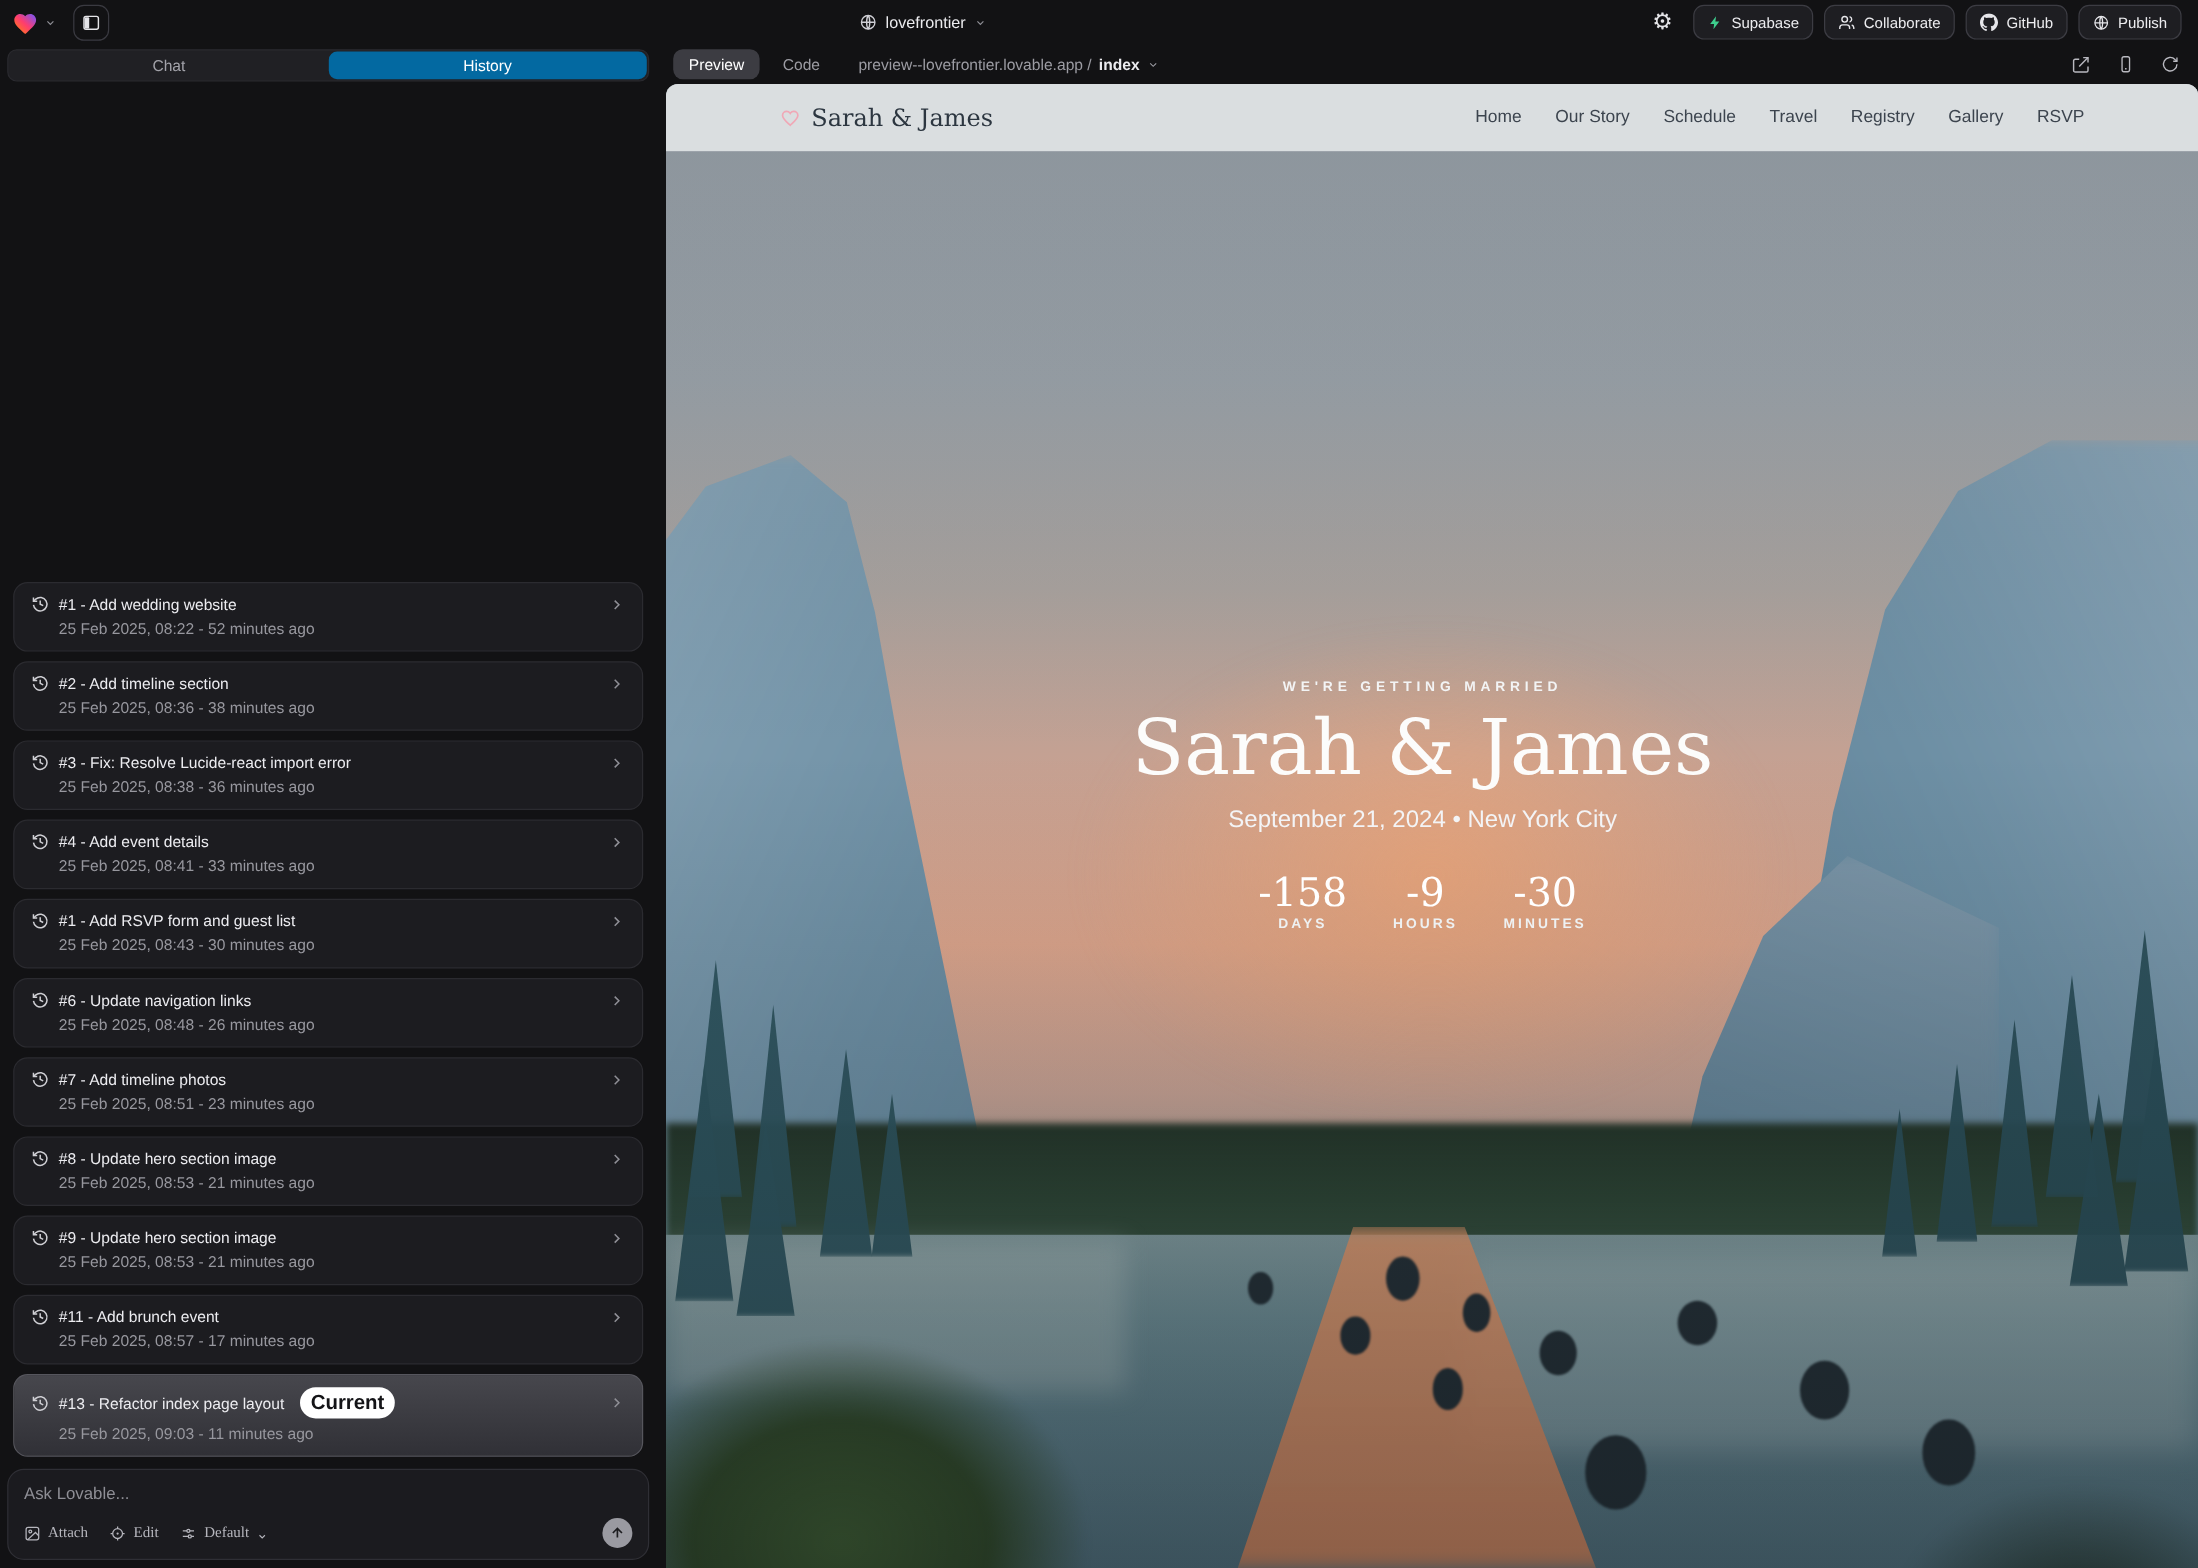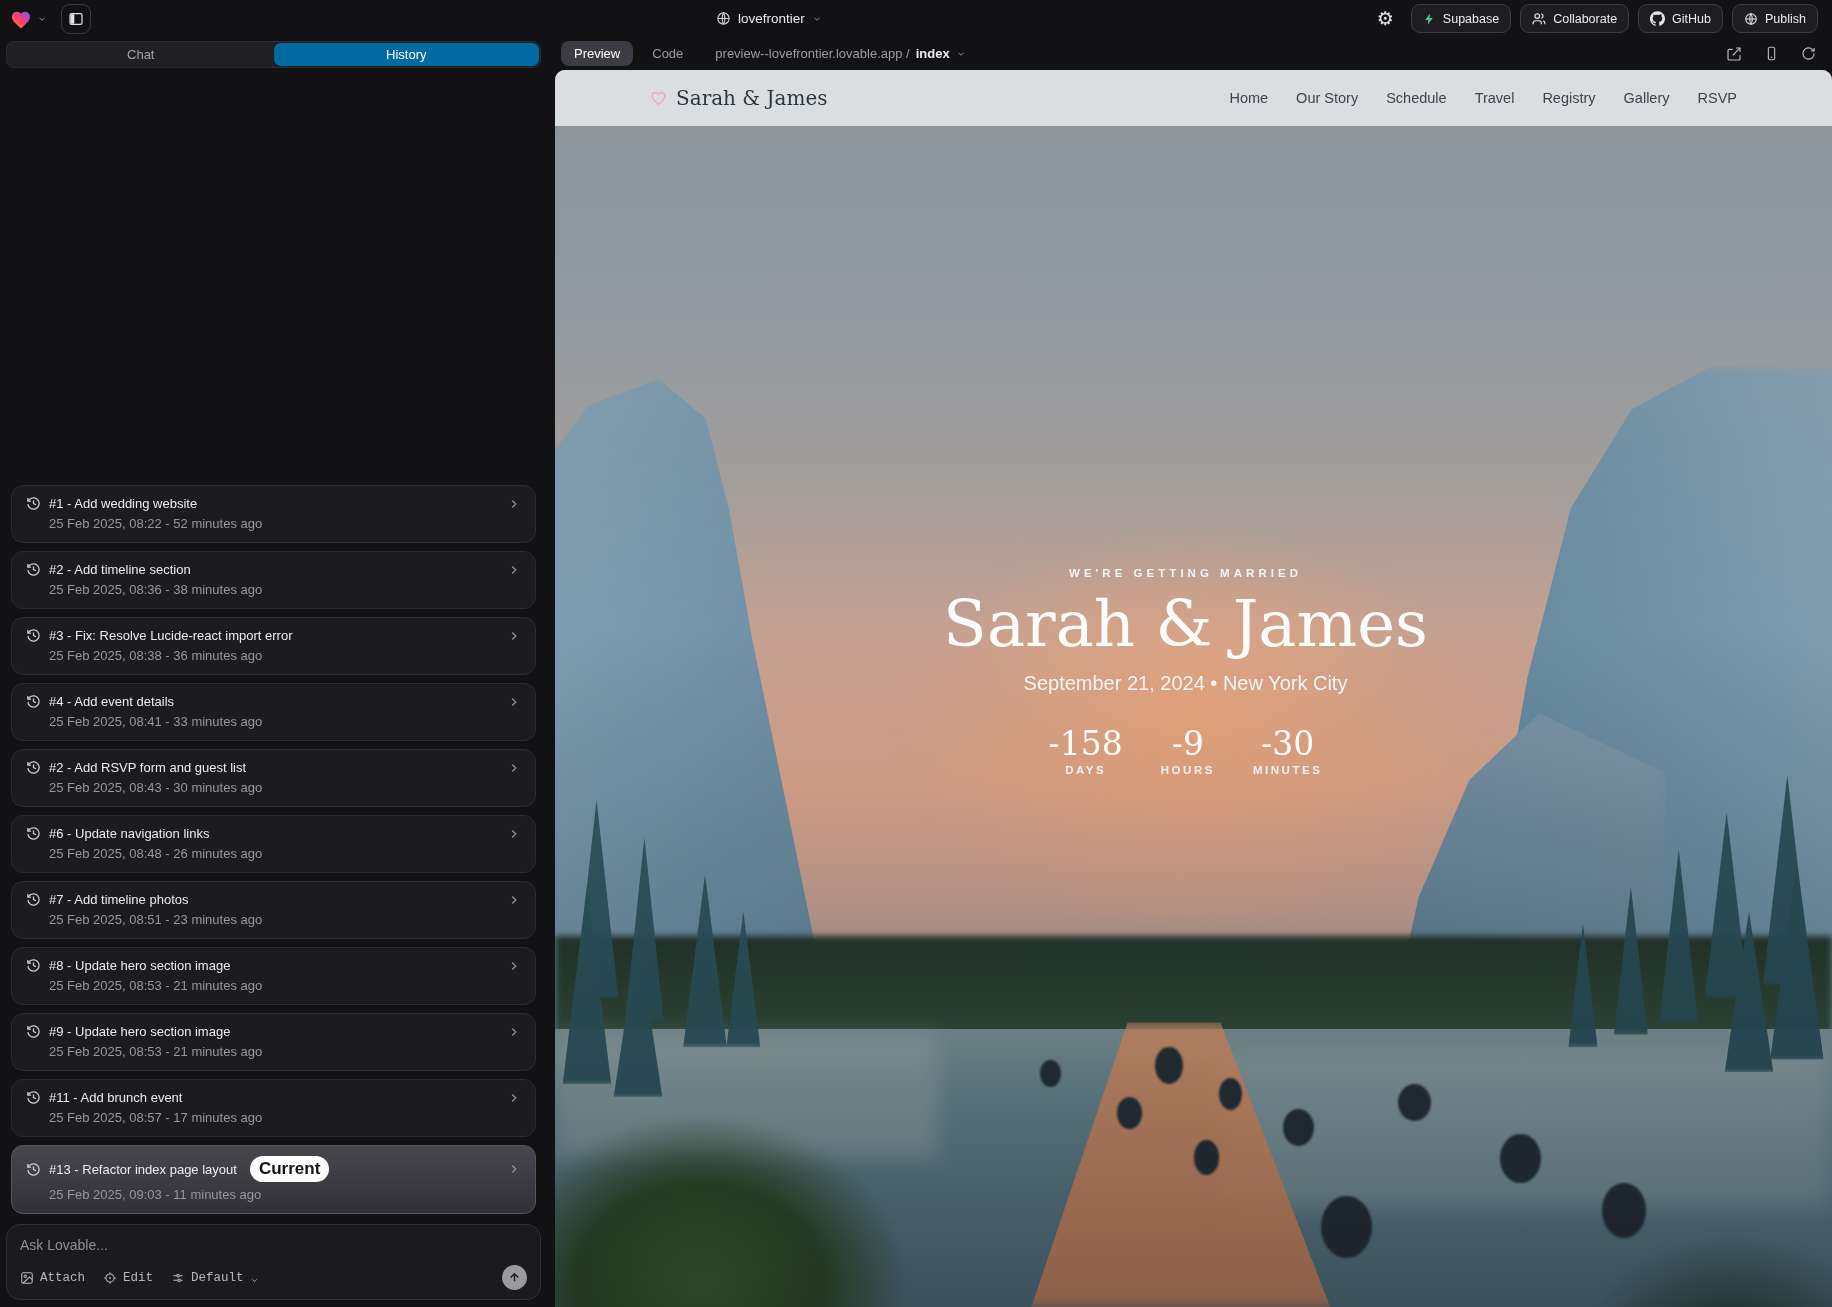--- a/index.html
+++ b/index.html
@@ -45,21 +45,21 @@
   .hist-icon { color:#cfcfd4; flex:none; }
   .hist-title { font-size:13px; color:#ececf0; font-weight:500; white-space:nowrap; }
   .hist-badge { background:#ffffff; color:#141417; font-size:17px; font-weight:700; padding:3px 9px; border-radius:999px; margin-left:5px; }
   .hist-chevron { margin-left:auto; color:#8f8f96; }
   .hist-meta { font-size:13px; color:#97979e; margin:5px 0 0 23px; }
 
   .composer { flex:none; margin-top:10px; background:#1b1b1f; border:1px solid #2f2f35; border-radius:14px; padding:11px 13px 9px; }
   .composer input { width:100%; background:transparent; border:none; outline:none; color:#e8e8ec; font-size:14px; font-family:inherit; padding:0; }
   .composer input::placeholder { color:#8e8e95; }
   .composer-row { display:flex; align-items:center; gap:18px; margin-top:11px; }
-  .c-btn { display:flex; align-items:flex-end; gap:6px; color:#b6b6bd; font-size:12.5px; background:none; border:none; padding:0; cursor:pointer; font-family:Liberation Mono, monospace; }
+  .c-btn { display:flex; align-items:flex-end; gap:6px; color:#b6b6bd; font-size:12.5px; background:none; border:none; padding:0; cursor:pointer; font-family:Liberation Serif, serif; }
   .send-btn { margin-left:auto; width:25px; height:25px; border-radius:50%; background:#9a9aa1; color:#1d1d20;
     display:flex; align-items:center; justify-content:center; border:none; cursor:pointer; }
 
   
   .preview-panel { flex:1; display:flex; flex-direction:column; padding-left:8px; }
   .pv-toolbar { flex:none; height:33px; display:flex; align-items:center; padding:0 16px 0 6px; }
   .pv-tab-preview { background:#3c3c42; color:#fff; border-radius:8px; padding:5px 13px; font-size:13px; border:none; cursor:pointer; font-family:inherit; }
   .pv-tab-code { color:#9c9ca3; font-size:13px; margin-left:9px; padding:5px 10px; background:none; border:none; cursor:pointer; font-family:inherit; }
   .pv-url { margin-left:22px; color:#9c9ca3; font-size:13px; display:flex; align-items:center; gap:6px; cursor:pointer; }
   .pv-url .page { color:#ececf0; font-weight:600; }
@@ -283,21 +283,21 @@
   </div>
         <div class="hist-card">
     <div class="hist-row">
       <span class="hist-icon">
         <svg width="15" height="15" viewBox="0 0 24 24" fill="none" stroke="currentColor" stroke-width="2">
           <path d="M3 3v5h5"></path>
                 <path d="M3.05 13A9 9 0 1 0 6 5.3L3 8"></path>
                 <path d="M12 7v5l4 2"></path>
         </svg>
       </span>
-      <span class="hist-title">#2 - Add RSVP form and guest list</span>
+      <span class="hist-title">#1 - Add RSVP form and guest list</span>
 
       <span class="hist-chevron">
         <svg width="14" height="14" viewBox="0 0 24 24" fill="none" stroke="currentColor" stroke-width="2.2">
                 <path d="m9 18 6-6-6-6"></path>
               </svg>
       </span>
     </div>
     <div class="hist-meta">25 Feb 2025, 08:43 - 30 minutes ago</div>
   </div>
         <div class="hist-card">

